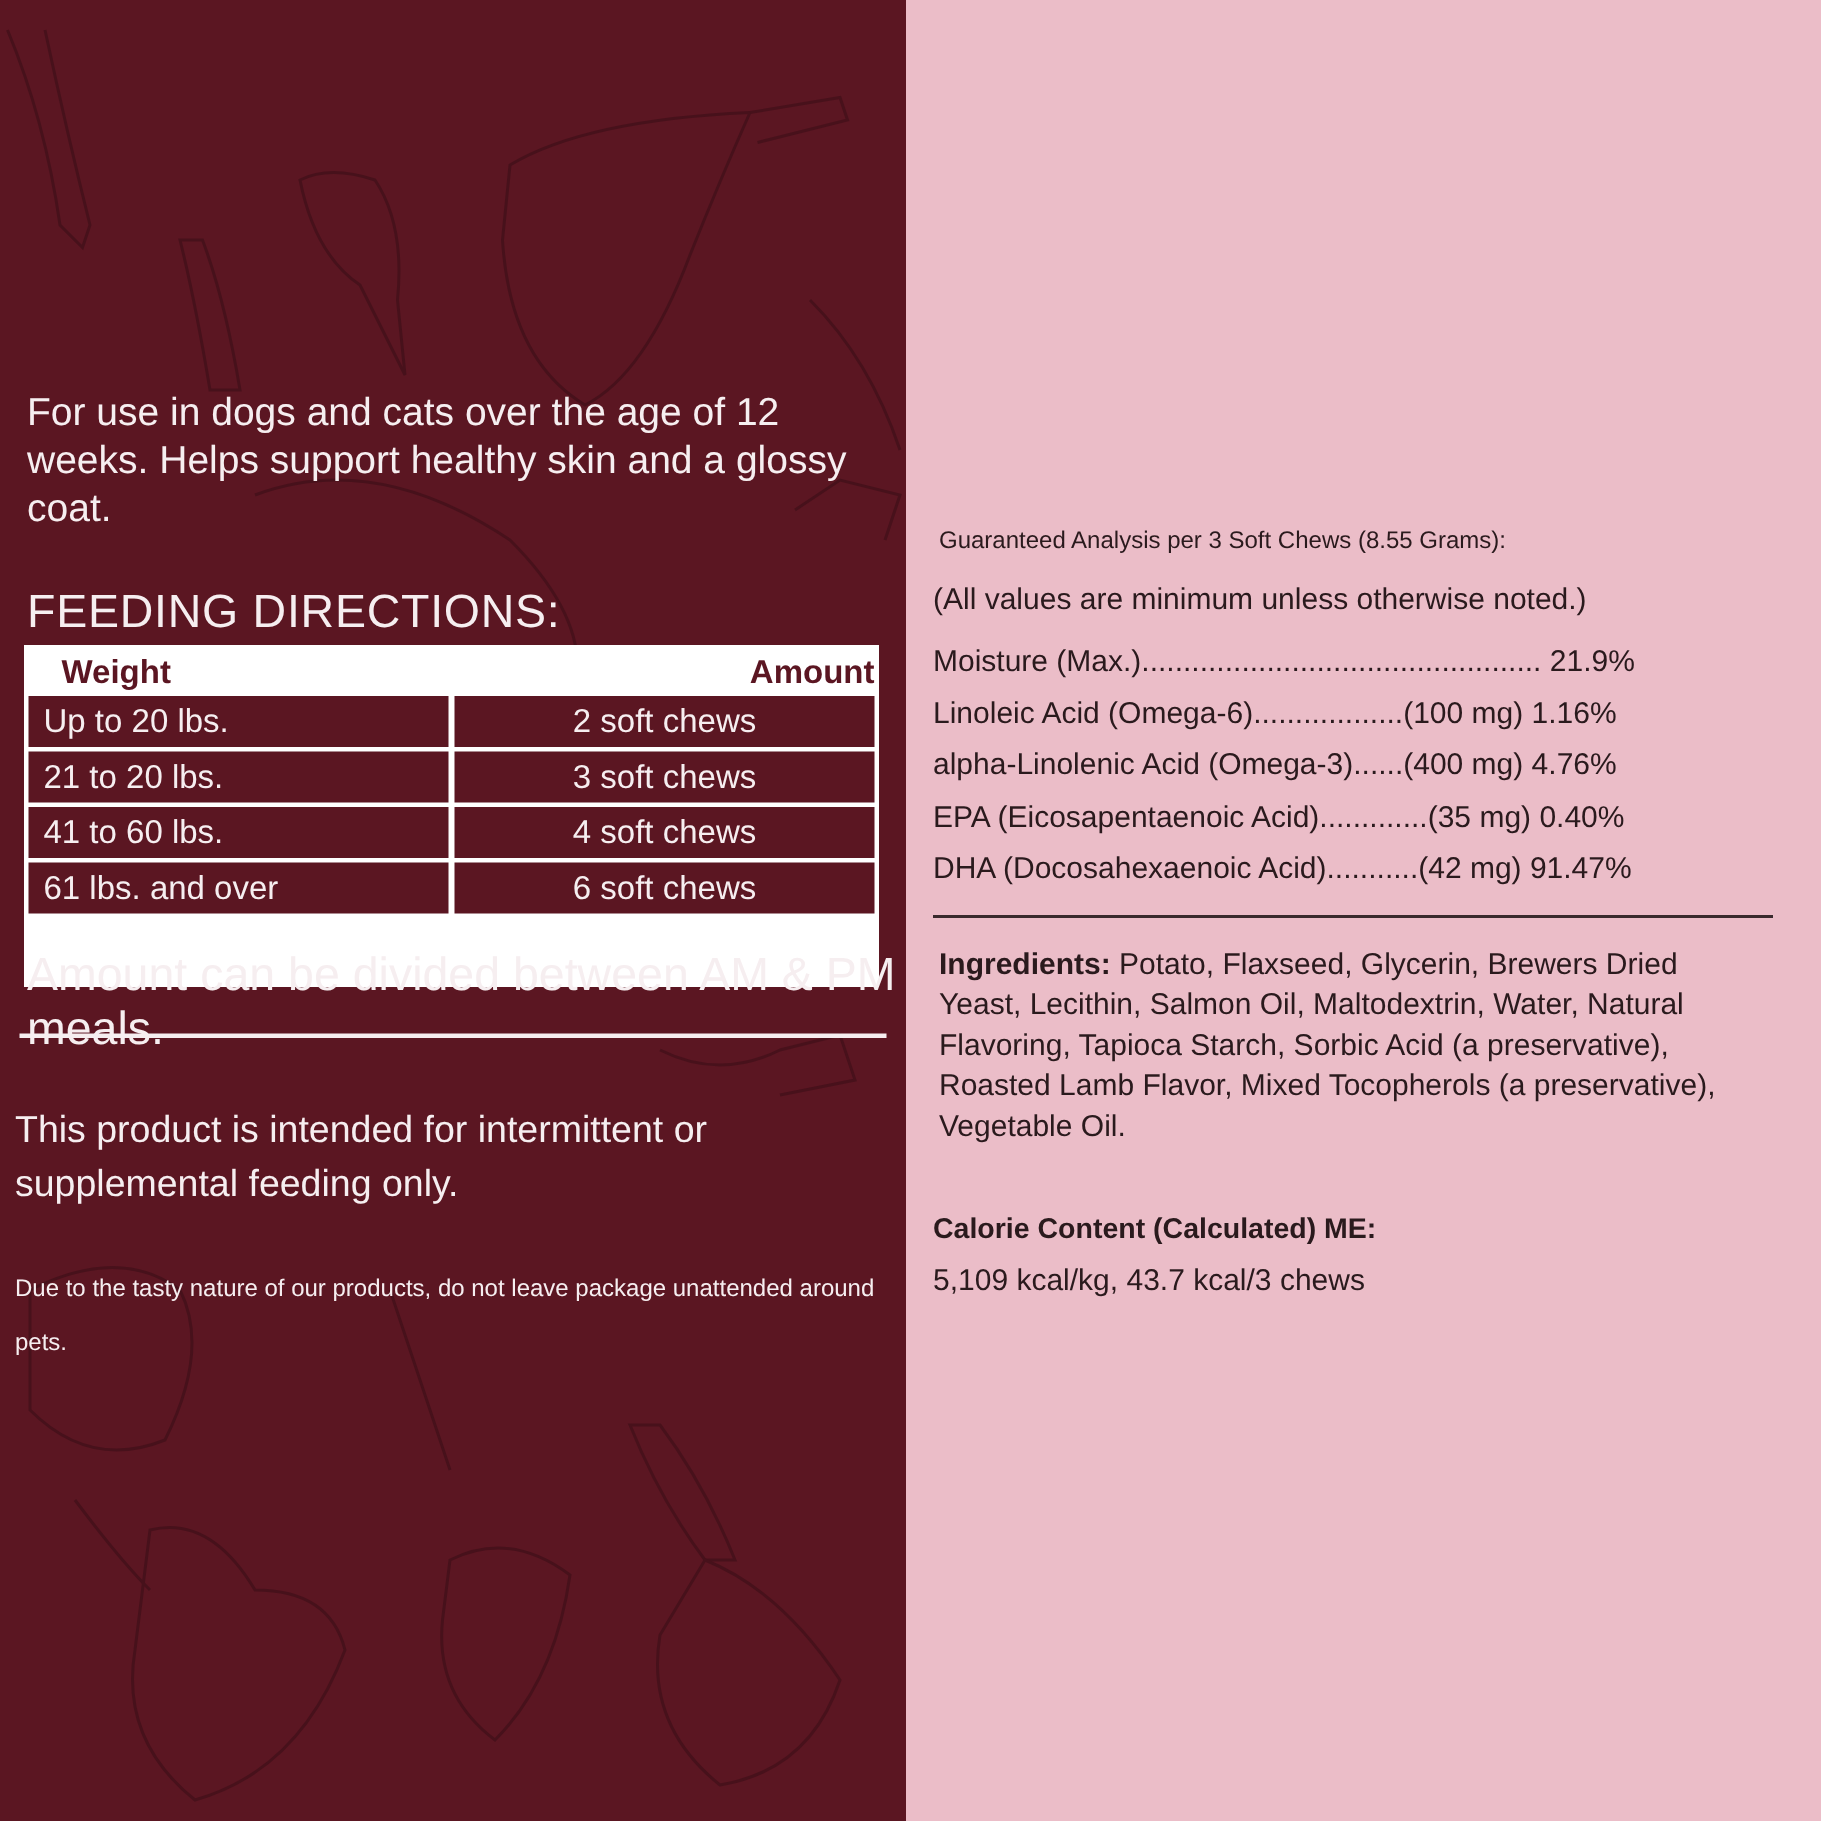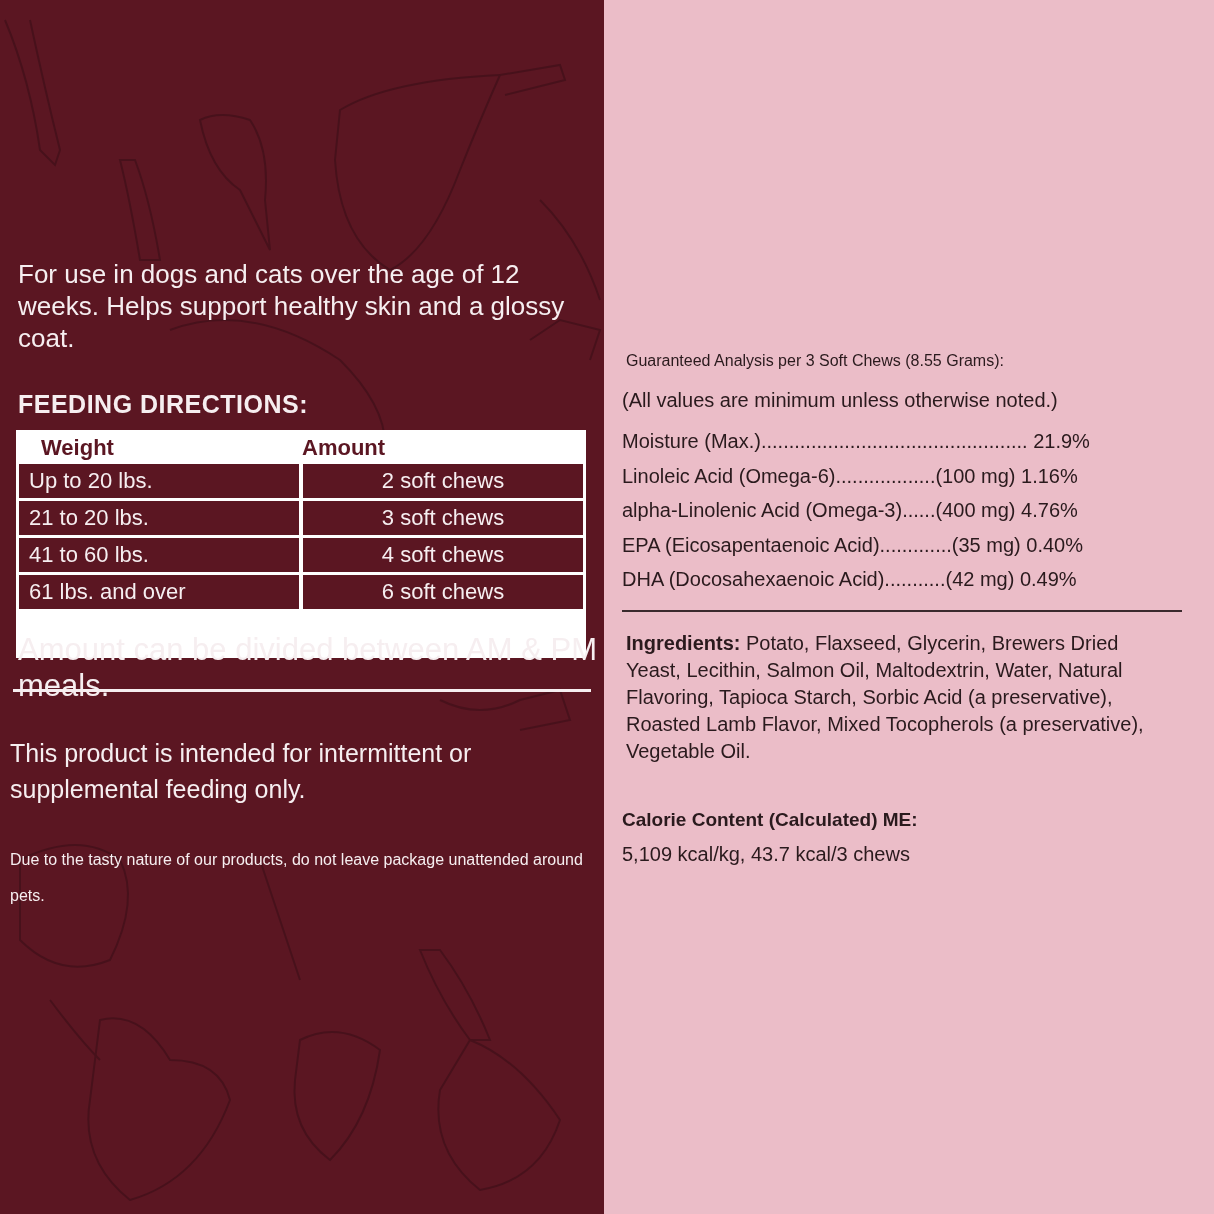--- a/index.html
+++ b/index.html
@@ -2,25 +2,25 @@
 <html><head>
 <meta charset="utf-8">
 <style>
   html,body{margin:0;padding:0;}
   body{width:1214px;height:1214px;position:relative;overflow:hidden;font-family:"Liberation Sans","DejaVu Sans",sans-serif;}
   .left{position:absolute;left:0;top:0;width:604px;height:1214px;background:#5b1622;overflow:hidden;}
   .right{position:absolute;left:604px;top:0;width:610px;height:1214px;background:#ebbdc8;}
   .deco{position:absolute;left:0;top:0;width:604px;height:1214px;}
   .txt-w{color:#f6eef0;}
   .intro{position:absolute;left:18px;top:258px;width:570px;font-size:26px;line-height:32px;}
-  .fd-title{position:absolute;left:18px;top:390px;font-size:25px;font-weight:bold;letter-spacing:0.5px;}
+  .fd-title{position:absolute;left:18px;top:390px;font-size:31px;font-weight:normal;letter-spacing:0.5px;}
   .tbl{position:absolute;left:16px;top:430px;width:570px;height:228px;background:#fff;box-sizing:border-box;padding:3px;}
   .thead{height:28px;display:flex;color:#5b1622;font-weight:bold;font-size:22px;line-height:30px;}
   .thead .c1{width:283px;padding-left:22px;box-sizing:border-box;}
-  .thead .c2{flex:1;text-align:left;}
+  .thead .c2{flex:1;text-align:right;}
   .trow{display:flex;height:34px;margin-top:3px;justify-content:center;}
   .trow .c1{width:280px;background:#5b1622;color:#f6eef0;font-size:22px;line-height:34px;padding-left:10px;box-sizing:border-box;}
   .trow .c2{flex:1;margin-left:4px;background:#5b1622;color:#f6eef0;font-size:22px;line-height:34px;text-align:center;}
   .note{position:absolute;left:18px;top:632px;font-size:31px;}
   .divider-w{position:absolute;left:13px;top:689px;width:578px;height:3px;background:#f6eef0;}
   .p1{position:absolute;left:10px;top:735px;width:560px;font-size:25px;line-height:36px;}
   .p2{position:absolute;left:10px;top:842px;width:580px;font-size:16px;line-height:36px;}
   .dark{color:#2a1a1d;}
   .ga-title{position:absolute;left:22px;top:352px;font-size:16px;font-weight:normal;}
   .ga-sub{position:absolute;left:18px;top:389px;font-size:20px;}
@@ -87,18 +87,18 @@
   <div class="p2 txt-w">Due to the tasty nature of our products, do not leave package unattended around pets.</div>
 </div>
 
 <div class="right">
   <div class="ga-title dark">Guaranteed Analysis per 3 Soft Chews (8.55 Grams):</div>
   <div class="ga-sub dark">(All values are minimum unless otherwise noted.)</div>
   <div class="ga-row dark" style="top:430px">Moisture (Max.)................................................  21.9%</div>
   <div class="ga-row dark" style="top:465px">Linoleic Acid (Omega-6)..................(100 mg) 1.16%</div>
   <div class="ga-row dark" style="top:499px">alpha-Linolenic Acid (Omega-3)......(400 mg) 4.76%</div>
   <div class="ga-row dark" style="top:534px">EPA (Eicosapentaenoic Acid).............(35 mg) 0.40%</div>
-  <div class="ga-row dark" style="top:568px">DHA (Docosahexaenoic Acid)...........(42 mg) 0.49%</div>
+  <div class="ga-row dark" style="top:568px">DHA (Docosahexaenoic Acid)...........(42 mg) 91.47%</div>
   <div class="divider-d"></div>
   <div class="ingr dark"><b>Ingredients:</b><span> Potato, Flaxseed, Glycerin, Brewers Dried Yeast, Lecithin, Salmon Oil, Maltodextrin, Water, Natural Flavoring, Tapioca Starch, Sorbic Acid (a preservative), Roasted Lamb Flavor, Mixed Tocopherols (a preservative), Vegetable Oil.</span></div>
   <div class="cal-title dark">Calorie Content (Calculated) ME:</div>
   <div class="cal-val dark">5,109 kcal/kg, 43.7 kcal/3 chews</div>
 </div>
 
 </body></html>

